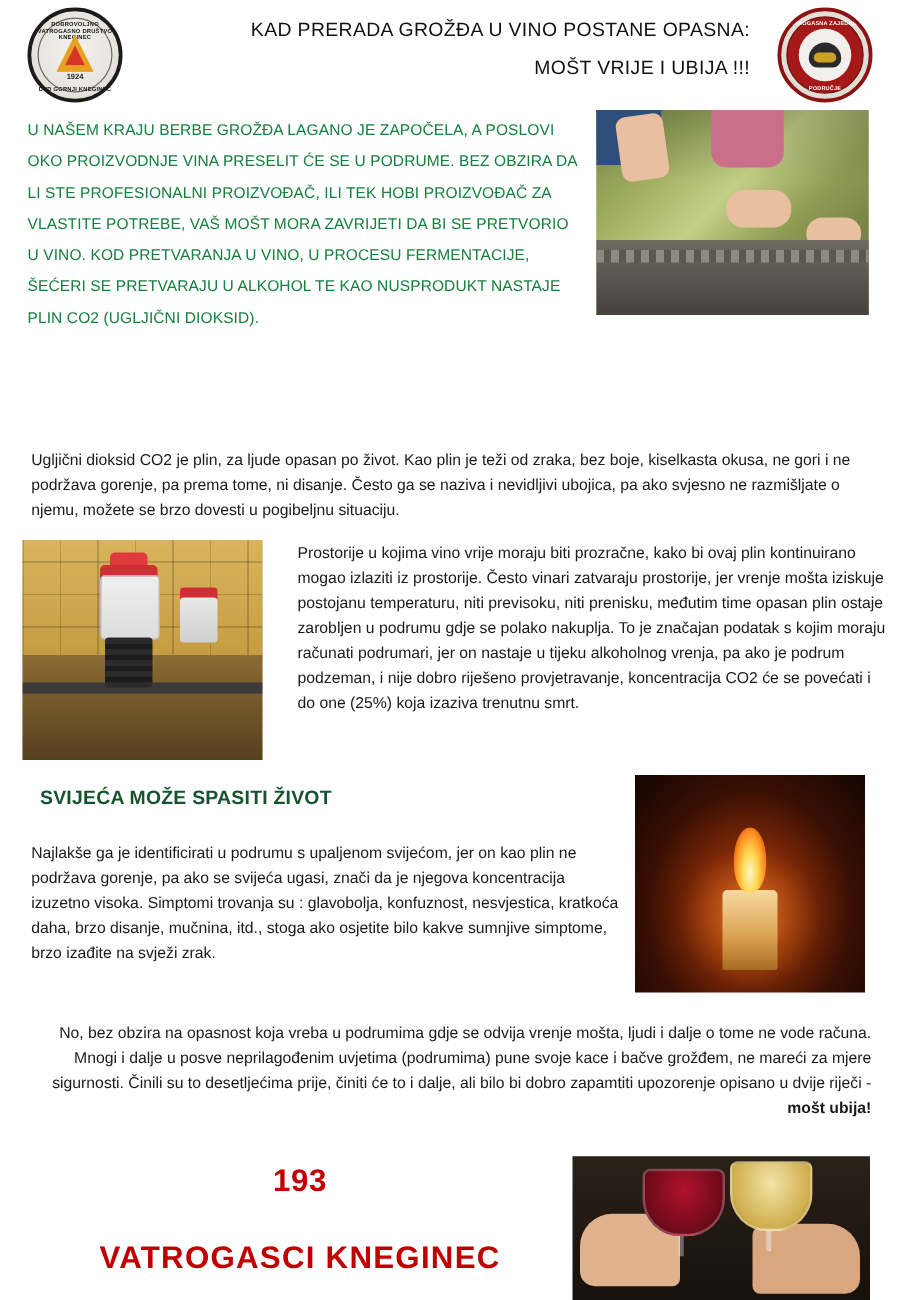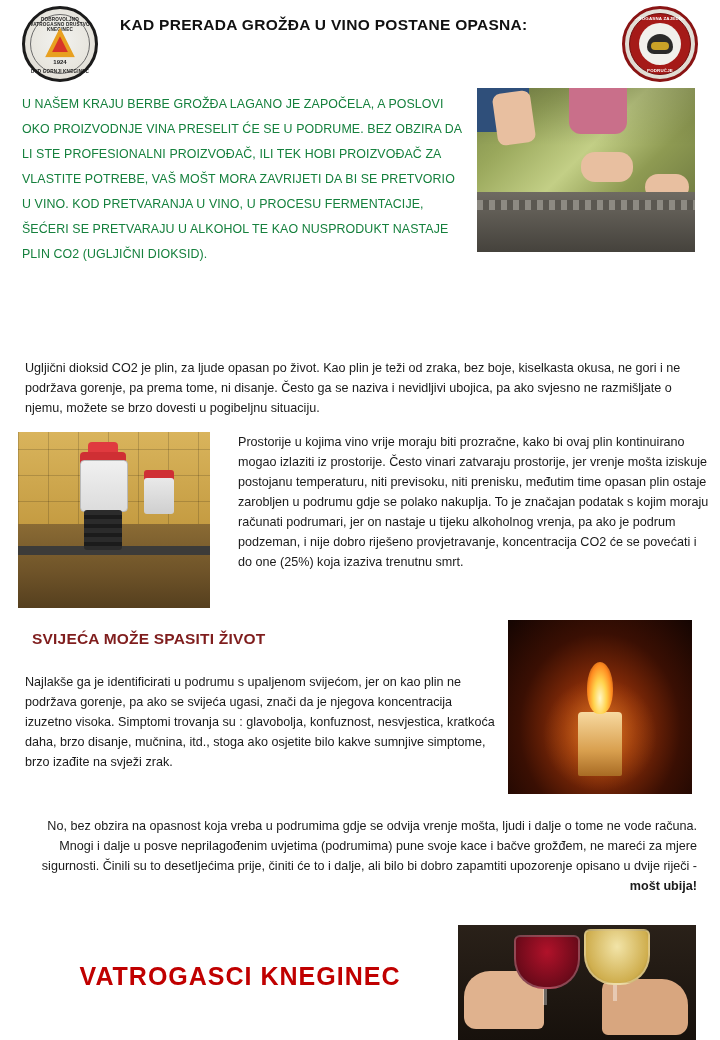--- a/index.html
+++ b/index.html
@@ -25,23 +25,23 @@
   .header {
     position: relative;
     height: 84px;
     width: 720px;
   }
   .header-title {
     position: absolute;
     left: 120px;
     top: 10px;
     width: 480px;
-    text-align: left;
+    text-align: right;
     color: #111111;
-    font-weight: bold;
+    font-weight: normal;
     font-size: 15.5px;
     line-height: 30px;
     letter-spacing: 0.3px;
   }
   .header-title .line2 {
     display: block;
   }
 
   
   .emblem {
@@ -284,21 +284,21 @@
     width: 472px;
     margin-left: 16px;
   }
 
   .section-title {
     position: absolute;
     left: 32px;
     top: 630px;
     font-size: 15.5px;
     font-weight: bold;
-    color: #7f1d1d;
+    color: #14532d;
     letter-spacing: 0.2px;
   }
 
   .p-candle {
     position: absolute;
     left: 25px;
     top: 672px;
     width: 470px;
   }
 
@@ -425,20 +425,21 @@
       <div class="ring-text"></div>
       <div class="arc-top">DOBROVOLJNO VATROGASNO DRUŠTVO KNEGINEC</div>
       <div class="inner-shield"></div>
       <div class="inner-shield2"></div>
       <div class="year">1924</div>
       <div class="arc-bottom">DVD GORNJI KNEGINEC</div>
     </div>
 
     <div class="header-title">
       <span>KAD PRERADA GROŽĐA U VINO POSTANE OPASNA:</span>
+      <span class="line2">MOŠT VRIJE I UBIJA !!!</span>
     </div>
 
     <div class="emblem emblem-right">
       <div class="ring"></div>
       <div class="core"></div>
       <div class="arc-top">VATROGASNA ZAJEDNICA</div>
       <div class="helmet"></div>
       <div class="arc-bottom">PODRUČJE</div>
     </div>
   </div>
@@ -478,20 +479,21 @@
     <div class="candle-body"></div>
     <div class="flame"></div>
   </div>
 
   <div class="para p-closing1">
     <span>No, bez obzira na opasnost koja vreba u podrumima gdje se odvija vrenje mošta, ljudi i dalje o tome ne vode računa. Mnogi i dalje u posve neprilagođenim uvjetima (podrumima) pune svoje kace i bačve grožđem, ne mareći za mjere sigurnosti. Činili su to desetljećima prije, činiti će to i dalje, ali bilo bi dobro zapamtiti upozorenje opisano u dvije riječi  - </span><span class="bold">mošt ubija!</span>
   </div>
 
 
   <div class="footer">
+    <div class="num">193</div>
     <div class="org">VATROGASCI  KNEGINEC</div>
   </div>
 
   <div class="photo photo-glasses">
     <div class="hand-a"></div>
     <div class="hand-b"></div>
     <div class="stem-a"></div>
     <div class="stem-b"></div>
     <div class="glass-red"></div>
     <div class="glass-white"></div>

